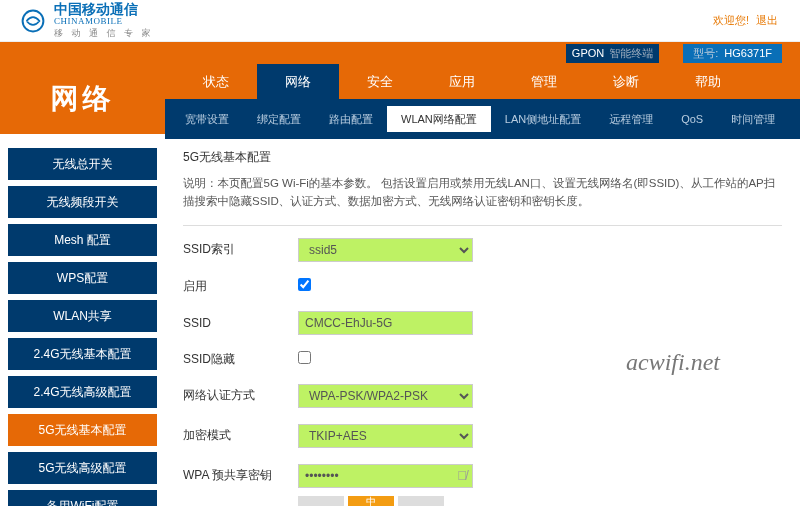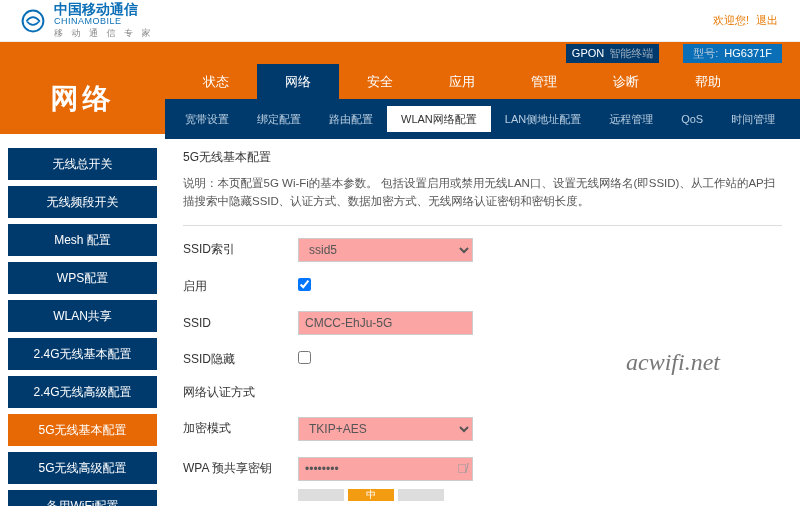--- a/index.html
+++ b/index.html
@@ -1,21 +1,21 @@
 <!DOCTYPE html>
 <html><head>
 <meta charset="utf-8">
 <style>
 * { margin: 0; padding: 0; box-sizing: border-box; font-family: "Microsoft YaHei", sans-serif; }
 body { width: 800px; height: 506px; background: #fff; overflow: hidden; position: relative; }
 .header { height: 42px; background: #fff; display: flex; align-items: center; padding: 10px 20px; justify-content: space-between; border-bottom: 1px solid #eee; }
 .logo-area { display: flex; align-items: center; gap: 8px; color: #0a6fb7; }
 .logo-svg { width: 26px; height: 26px; }
 .logo-text { font-size: 14px; font-weight: bold; line-height: 1; }
-.logo-sub { font-size: 9px; letter-spacing: 0.5px; color: #0a6fb7; }
+.logo-sub { font-size: 9px; letter-spacing: 0.5px; color: #0a6fb7; font-family: Liberation Serif, serif; }
 .logo-tag { font-size: 9px; color: #888; letter-spacing: 3px; margin-top: 1px; }
 .header-right { font-size: 11px; color: #e87c0a; }
 .header-right a { color: #e87c0a; text-decoration: none; margin: 0 2px; }
 .topbar { height: 22px; background: #e66906; display: flex; justify-content: flex-end; align-items: center; padding-right: 18px; gap: 24px; }
 .conn-badge { background: #003a6d; color: #fff; font-size: 11px; padding: 2px 6px; display: flex; align-items: center; gap: 5px; }
 .conn-badge .lbl { color: #fff; }
 .conn-badge .gray { color: #9ab; }
 .model-badge { background: #0a6fb7; color: #fff; font-size: 11px; padding: 2px 10px; }
 .model-badge .gray { color: #bcd; margin-right: 6px; }
 .navwrap { display: flex; }
@@ -31,21 +31,21 @@
 .sidebar { width: 165px; background: #fff; padding-top: 6px; }
 .side-item { height: 32px; background: #003a6d; color: #fff; font-size: 12px; display: flex; align-items: center; justify-content: center; margin: 3px 8px 6px 8px; cursor: pointer; }
 .side-item.active { background: #e66906; }
 .content { flex: 1; padding: 10px 18px 0 18px; font-size: 12px; color: #444; overflow: hidden; position: relative; }
 .section-title { font-size: 12px; color: #333; margin-bottom: 8px; }
 .desc { font-size: 11.5px; color: #555; line-height: 1.6; margin-bottom: 14px; }
 hr.sep { border: none; border-top: 1px solid #ddd; margin: 6px 0 12px 0; }
 .form-row { display: flex; align-items: center; margin-bottom: 16px; }
 .form-label { width: 115px; color: #333; font-size: 12px; }
 .form-field { flex: 0 0 175px; }
-select, input[type=text], input[type=password] { width: 175px; height: 24px; border: 1px solid #ccc; font-size: 12px; padding: 0 6px; color: #555; background: #fca5a5; }
+select, input[type=text], input[type=password] { width: 175px; height: 24px; border: 1px solid #ccc; font-size: 12px; padding: 0 6px; color: #555; background: #bef264; }
 input[type=checkbox] { width: 13px; height: 13px; }
 .pwd-wrap { position: relative; width: 175px; }
 .eye { position: absolute; right: 6px; top: 4px; color: #999; font-size: 13px; cursor: pointer; }
 .strength { display: flex; gap: 4px; margin-left: 115px; margin-top: -8px; margin-bottom: 10px; }
 .sbar { width: 46px; height: 12px; background: #ddd; }
 .sbar.on { background: #f39c12; color: #fff; font-size: 10px; text-align: center; line-height: 12px; }
 .watermark { position: absolute; right: 80px; top: 210px; font-size: 24px; color: #777; font-style: italic; font-family: Georgia, serif; pointer-events: none; }
 </style>
 </head>
 <body>
@@ -136,20 +136,21 @@
       <div class="form-field"><input type="text" value="CMCC-EhJu-5G" style=""></div>
     </div>
 
     <div class="form-row">
       <div class="form-label">SSID隐藏</div>
       <div class="form-field"><input type="checkbox" style=""></div>
     </div>
 
     <div class="form-row">
       <div class="form-label">网络认证方式</div>
+      <div class="form-field"><select><option>WPA-PSK/WPA2-PSK</option></select></div>
     </div>
 
     <div class="form-row">
       <div class="form-label">加密模式</div>
       <div class="form-field"><select><option>TKIP+AES</option></select></div>
     </div>
 
     <div class="form-row">
       <div class="form-label">WPA 预共享密钥</div>
       <div class="form-field pwd-wrap">

